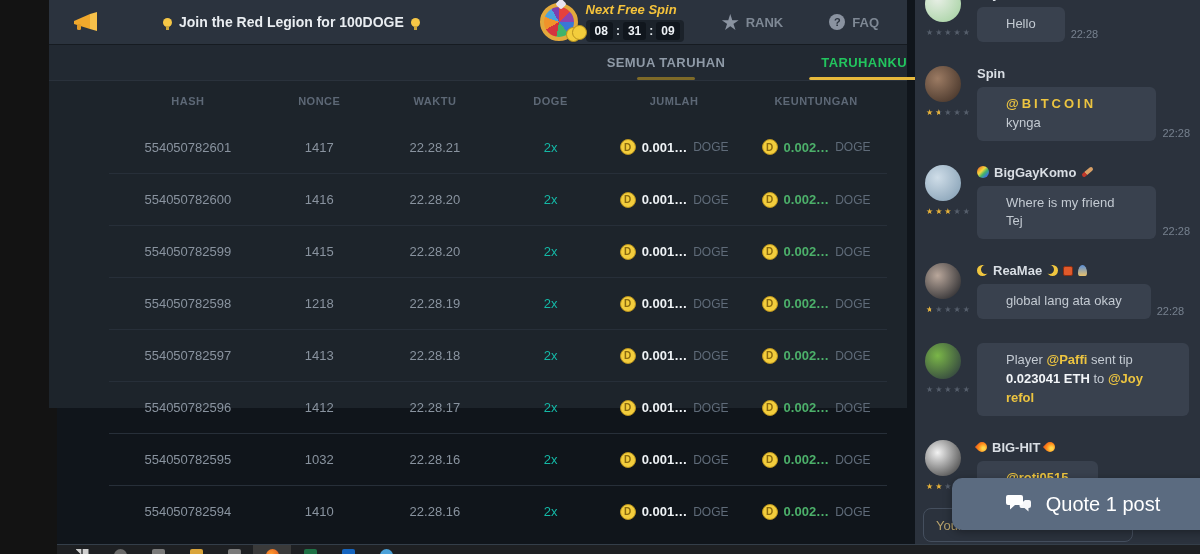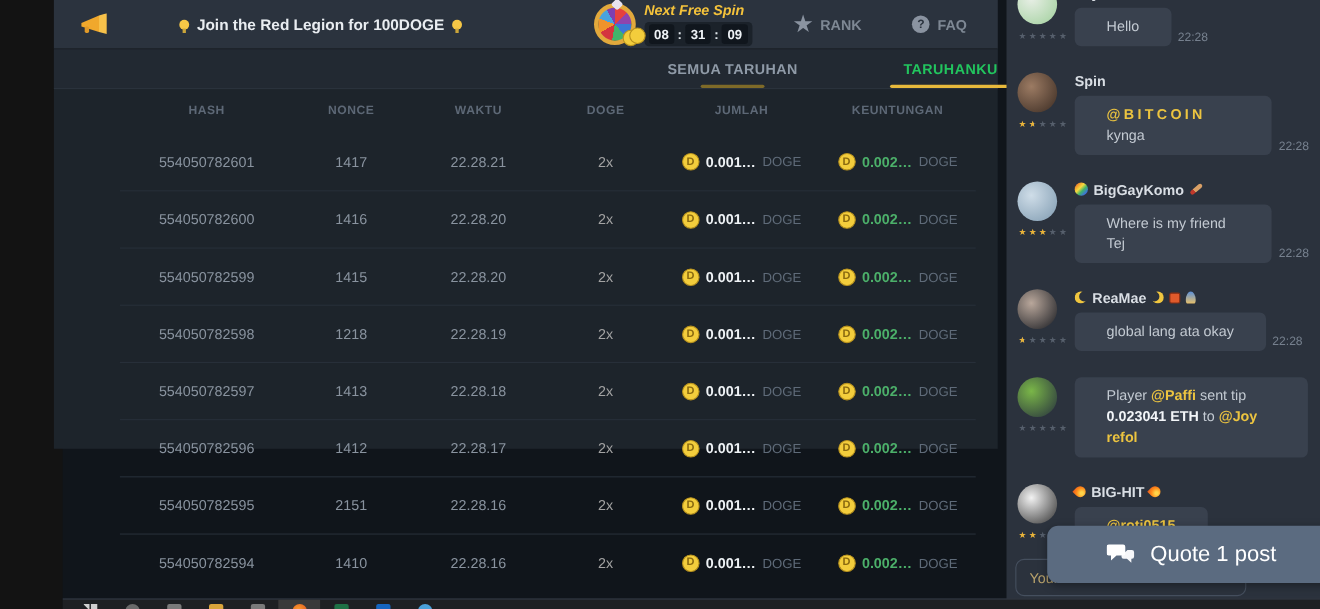--- a/index.html
+++ b/index.html
@@ -59,21 +59,21 @@
 
   
   .table { padding:0 20px 0 60px; }
   .thead, .trow { display:grid;
     grid-template-columns:1.5fr 1fr 1.2fr 1fr 1.35fr 1.35fr; align-items:center; }
   .thead { height:40px; }
   .th { text-align:center; font-size:11px; font-weight:bold; letter-spacing:.5px; color:#5d6876; }
   .trow { height:52px; border-top:1px solid #272f39; }
   .trow:first-of-type { border-top:none; }
   .cell { text-align:center; font-size:13px; color:#89939f; }
-  .c-hasil { color:#a3a3a3; }
+  .c-hasil { color:#14b8a6; }
   .c-money { display:flex; align-items:center; justify-content:center; gap:6px; }
   .coin { width:16px; height:16px; border-radius:50%; background:#f3cd3c; border:1px solid #b8921e;
     color:#8a6a10; font-size:10px; font-weight:bold; display:inline-flex;
     align-items:center; justify-content:center; flex:0 0 auto; }
   .coin::before { content:"D"; }
   .amt { color:#eef2f5; font-weight:bold; font-size:13px; }
   .amt.green { color:#4cb06a; }
   .cur { color:#5f6b79; font-size:12px; }
 
   
@@ -303,21 +303,21 @@
     </div>
     <div class="cell c-money c-keuntungan">
       <span class="coin"></span>
       <span class="amt green">0.002…</span>
       <span class="cur">DOGE</span>
     </div>
   </div>
 
   <div class="trow">
     <div class="cell c-hash">554050782595</div>
-    <div class="cell c-nonce">2151</div>
+    <div class="cell c-nonce">1032</div>
     <div class="cell c-waktu">22.28.16</div>
     <div class="cell c-hasil">2x</div>
     <div class="cell c-money c-jumlah">
       <span class="coin"></span>
       <span class="amt">0.001…</span>
       <span class="cur">DOGE</span>
     </div>
     <div class="cell c-money c-keuntungan">
       <span class="coin"></span>
       <span class="amt green">0.002…</span>

